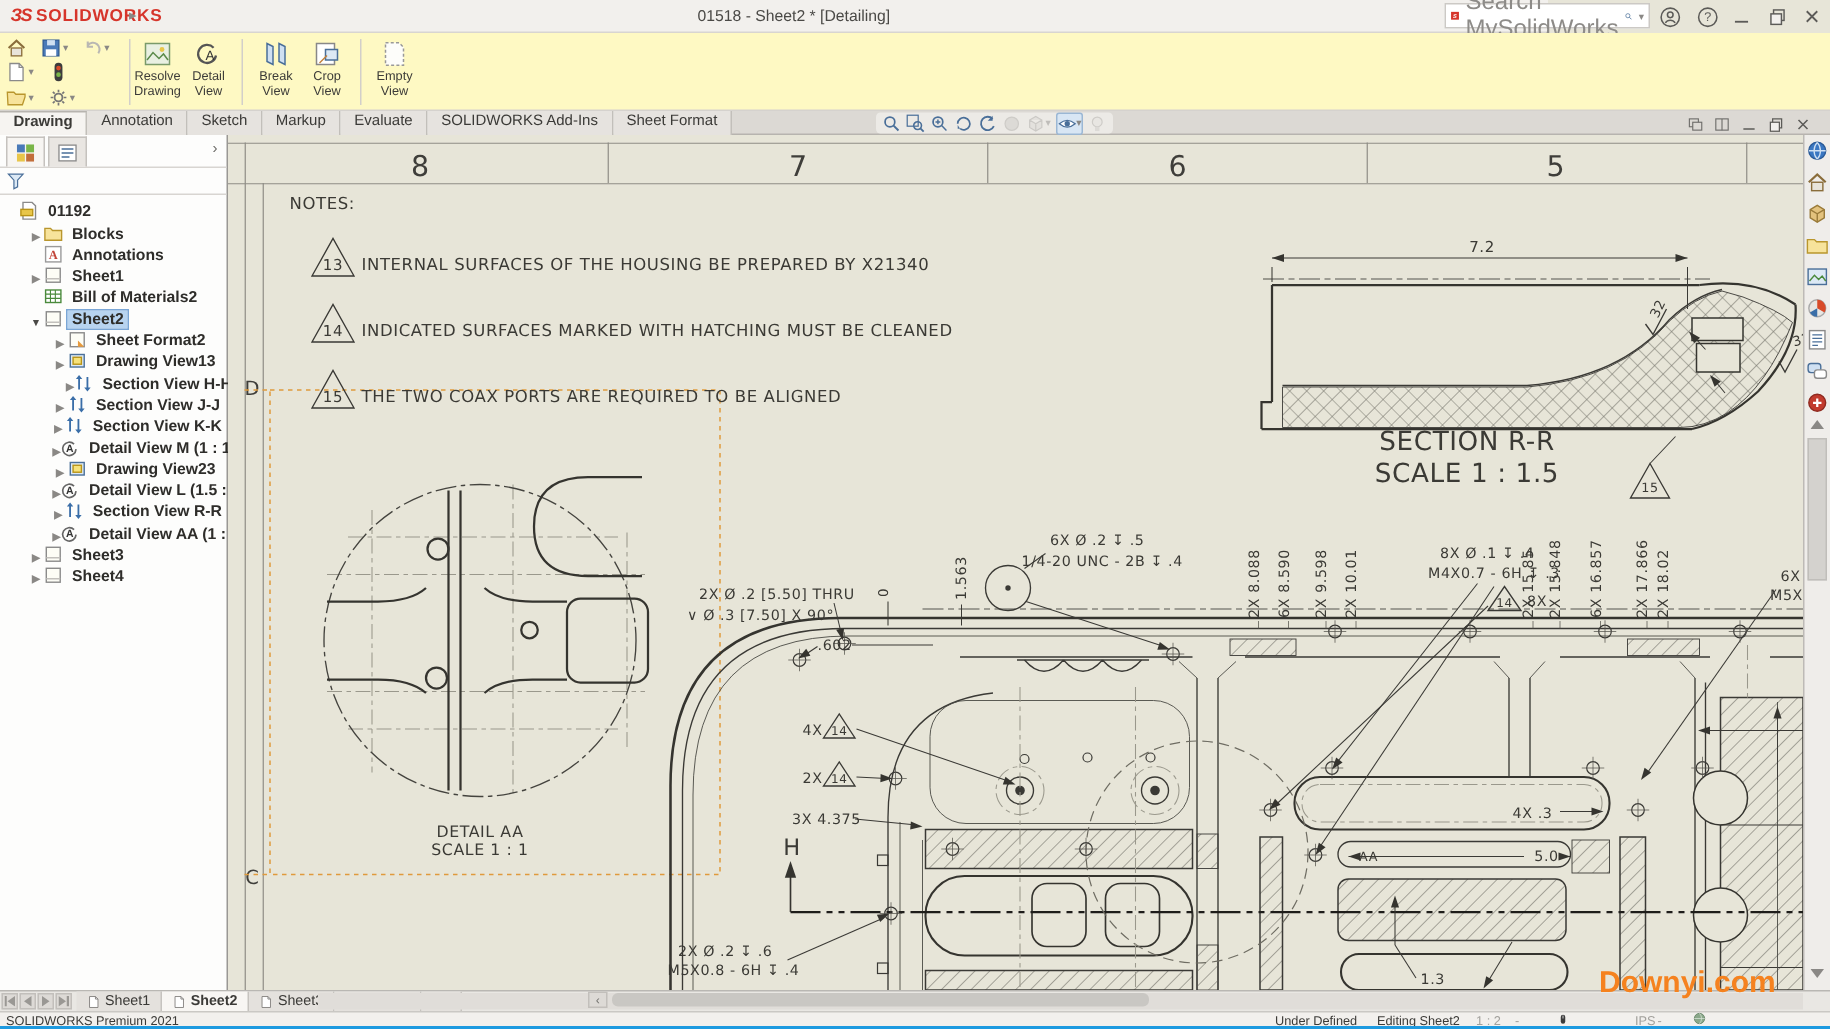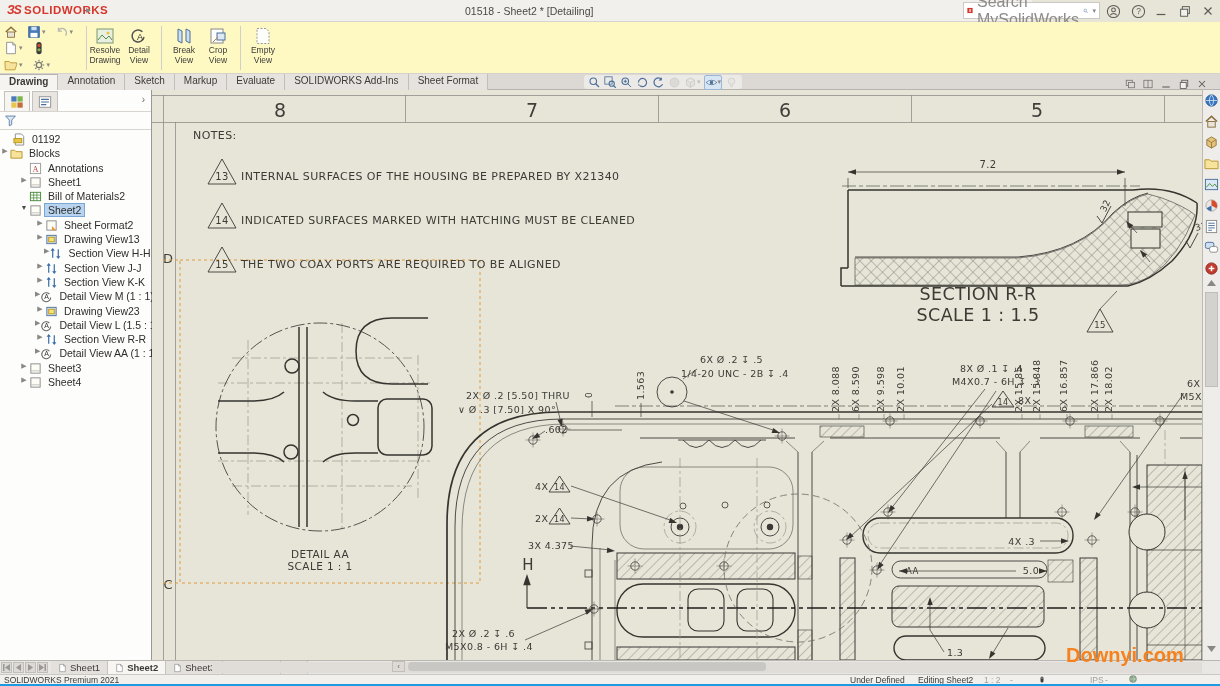--- a/index.html
+++ b/index.html
@@ -37,21 +37,21 @@
   .hicon.active{background:#d8e6f4;border:1px solid #9bb7d4;border-radius:2px;}
   #docwin{position:absolute;left:1124px;top:2px;display:flex;gap:6px;align-items:center;}
   
   #leftpanel{position:absolute;left:0;top:90px;width:152px;height:570px;background:#fdfdfc;border-right:1px solid #9a9894;}
   #lp-tabs{height:22px;border-bottom:1px solid #d8d5d1;display:flex;align-items:flex-end;padding-left:4px;gap:2px;position:relative;}
   .lp-tab{width:26px;height:20px;border:1px solid #c5c2be;border-bottom:none;display:flex;align-items:center;justify-content:center;background:#e9e6e2;}
   .lp-tab.active{background:#f7f5f2;}
   #lp-chevron{position:absolute;right:6px;top:4px;color:#6e6d6a;font-size:10px;}
   #lp-filter{height:18px;border-bottom:1px solid #d8d5d1;display:flex;align-items:center;padding-left:4px;}
   #treeList{padding-top:3px;}
-  .trow{height:14.3px;display:flex;align-items:flex-start;font-size:10.5px;color:#2e2d2a;white-space:nowrap;}
+  .trow{height:14.3px;display:flex;align-items:flex-end;font-size:10.5px;color:#2e2d2a;white-space:nowrap;font-weight:bold;}
   .trow .arr{width:10px;text-align:center;font-size:7px;color:#8a8885;}
   .trow .ticon{margin-right:3px;display:flex;}
   .trow .tlabel{padding:0 3px;}
   .trow.sel .tlabel{background:#b8d4f0;outline:1px solid #7aa6d6;}
   
   #gfx{position:absolute;left:152px;top:90px;}
   .cad{fill:#3b3a35;font-family:"DejaVu Sans",sans-serif;letter-spacing:.4px;}
   .zone{fill:#3f3e3a;font-family:"DejaVu Sans",sans-serif;}
   .g17{stroke:#35342f;stroke-width:1.7;fill:none}.g15{stroke:#35342f;stroke-width:1.5;fill:none}
   .g14{stroke:#35342f;stroke-width:1.4;fill:none}.g11{stroke:#35342f;stroke-width:1.1;fill:none}
@@ -542,21 +542,21 @@
     <div id="treeList">
         <div class="trow" style="padding-left: 3px;">
           <span class="arr"></span>
           <span class="ticon">
             <svg width="13" height="13">
               <use href="#sym-tree-doc"></use>
             </svg>
           </span>
           <span class="tlabel">01192</span>
         </div>
-        <div class="trow" style="">
+        <div class="trow" style="padding-left: 19px;">
           <span class="arr">▶</span>
           <span class="ticon">
             <svg width="13" height="13">
               <use href="#sym-tree-folder"></use>
             </svg>
           </span>
           <span class="tlabel">Blocks</span>
         </div>
         <div class="trow" style="padding-left: 19px;">
           <span class="arr"></span>

